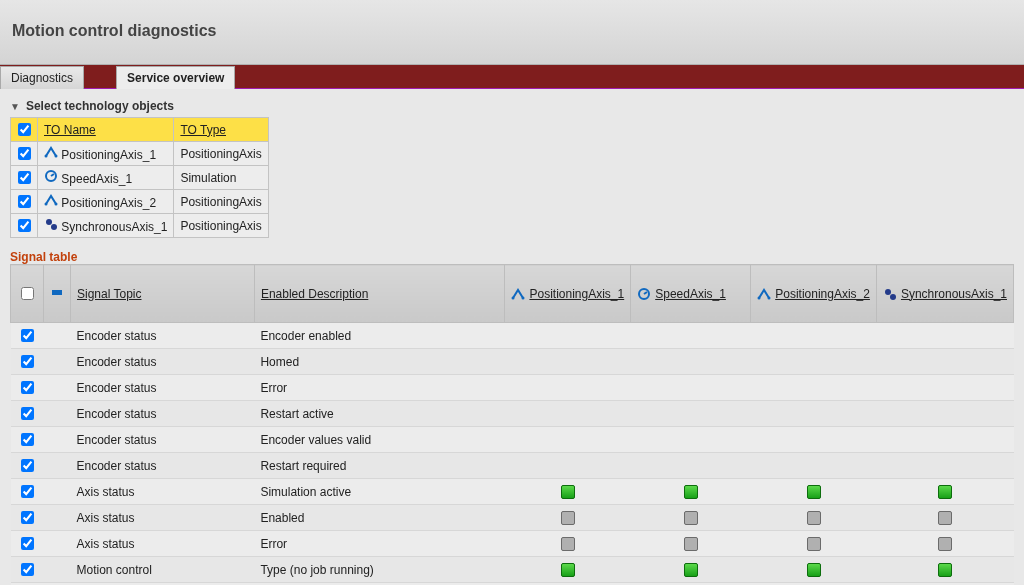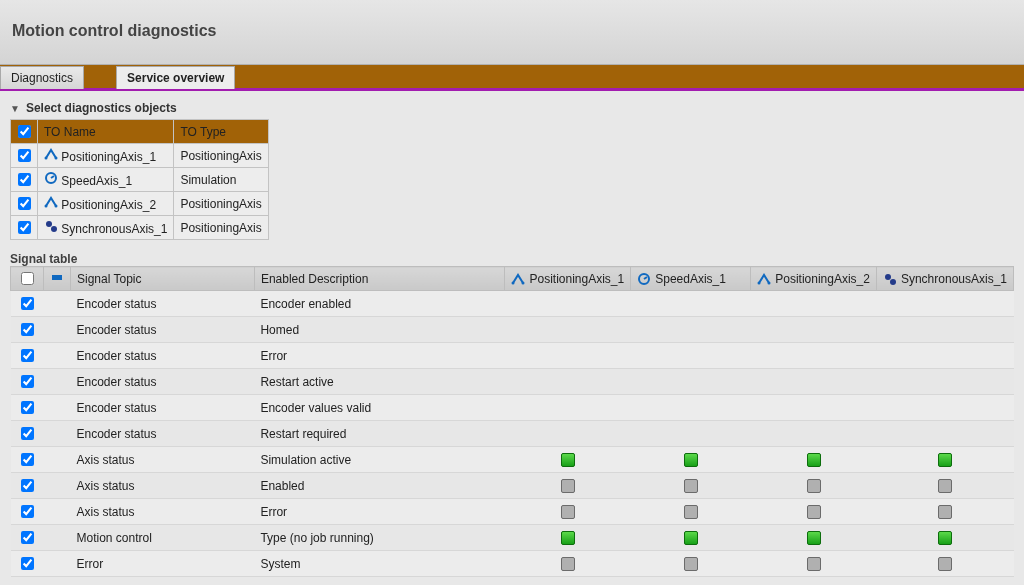--- a/index.html
+++ b/index.html
@@ -16,22 +16,22 @@
     padding: 22px 12px 24px 12px;
   }
   .header h1 {
     margin: 0;
     font-size: 16px;
     font-weight: bold;
     color: #444;
   }
   .tabs {
     display: flex;
-    background: #a16207;
-    border-bottom: 3px solid #a21caf;
+    background: #7f1d1d;
+    border-bottom: 1px solid #a21caf;
   }
   .tab {
     padding: 4px 10px;
     border: 1px solid #a9a9a9;
     border-bottom: none;
     background: linear-gradient(to bottom, #e9e9e9, #d6d6d6);
     position: relative;
     top: 1px;
     cursor: pointer;
   }
@@ -57,33 +57,34 @@
   
   table { border-collapse: collapse; }
   .to-table th, .to-table td {
     border: 1px solid #c3c3c3;
     padding: 2px 6px;
     text-align: left;
     font-weight: normal;
     background: #ededed;
     white-space: nowrap;
   }
-  .to-table th { background: #a16207; }
+  .to-table th { background: #fde047; text-decoration: underline; }
   .to-table .chk-col { width: 22px; text-align: center; padding: 2px 3px; }
 
   
-  .signal-label { margin-top: 12px; font-weight: bold; color: #404040; }
+  .signal-label { margin-top: 12px; font-weight: bold; color: #c2410c; }
   .sig-table { width: 100%; }
   .sig-table th {
     border: 1px solid #bdbdbd;
     background: linear-gradient(to bottom, #d7d7d7, #c9c9c9);
-    padding: 2px 6px;
+    padding: 19px 6px;
     text-align: left;
     font-weight: normal;
     white-space: nowrap;
+    text-decoration: underline;
   }
   .sig-table td {
     border-bottom: 1px solid #d7d7d7;
     padding: 3px 6px;
     background: #ececec;
   }
   .sig-table tr:nth-child(even) td { background: #e7e7e7; }
   .sig-table .chk-col { width: 22px; text-align:center; }
   .sig-table .icon-col { width: 22px; }
   .sig-table .axis-col { text-align: center; width: 120px; }
@@ -119,21 +120,21 @@
 
 <div class="tabs">
   <div class="tab">Diagnostics</div>
   <div class="tab active">Service overview</div>
 </div>
 
 <div class="content">
 
   <div class="section-head">
     <span class="collapse-arrow">▼</span>
-    <span>Select diagnostics objects</span>
+    <span>Select technology objects</span>
   </div>
 
   <table class="to-table">
     <thead>
       <tr>
         <th class="chk-col"><input type="checkbox" class="cb" checked="" style=""></th>
         <th>TO Name</th>
         <th>TO Type</th>
       </tr>
     </thead>

